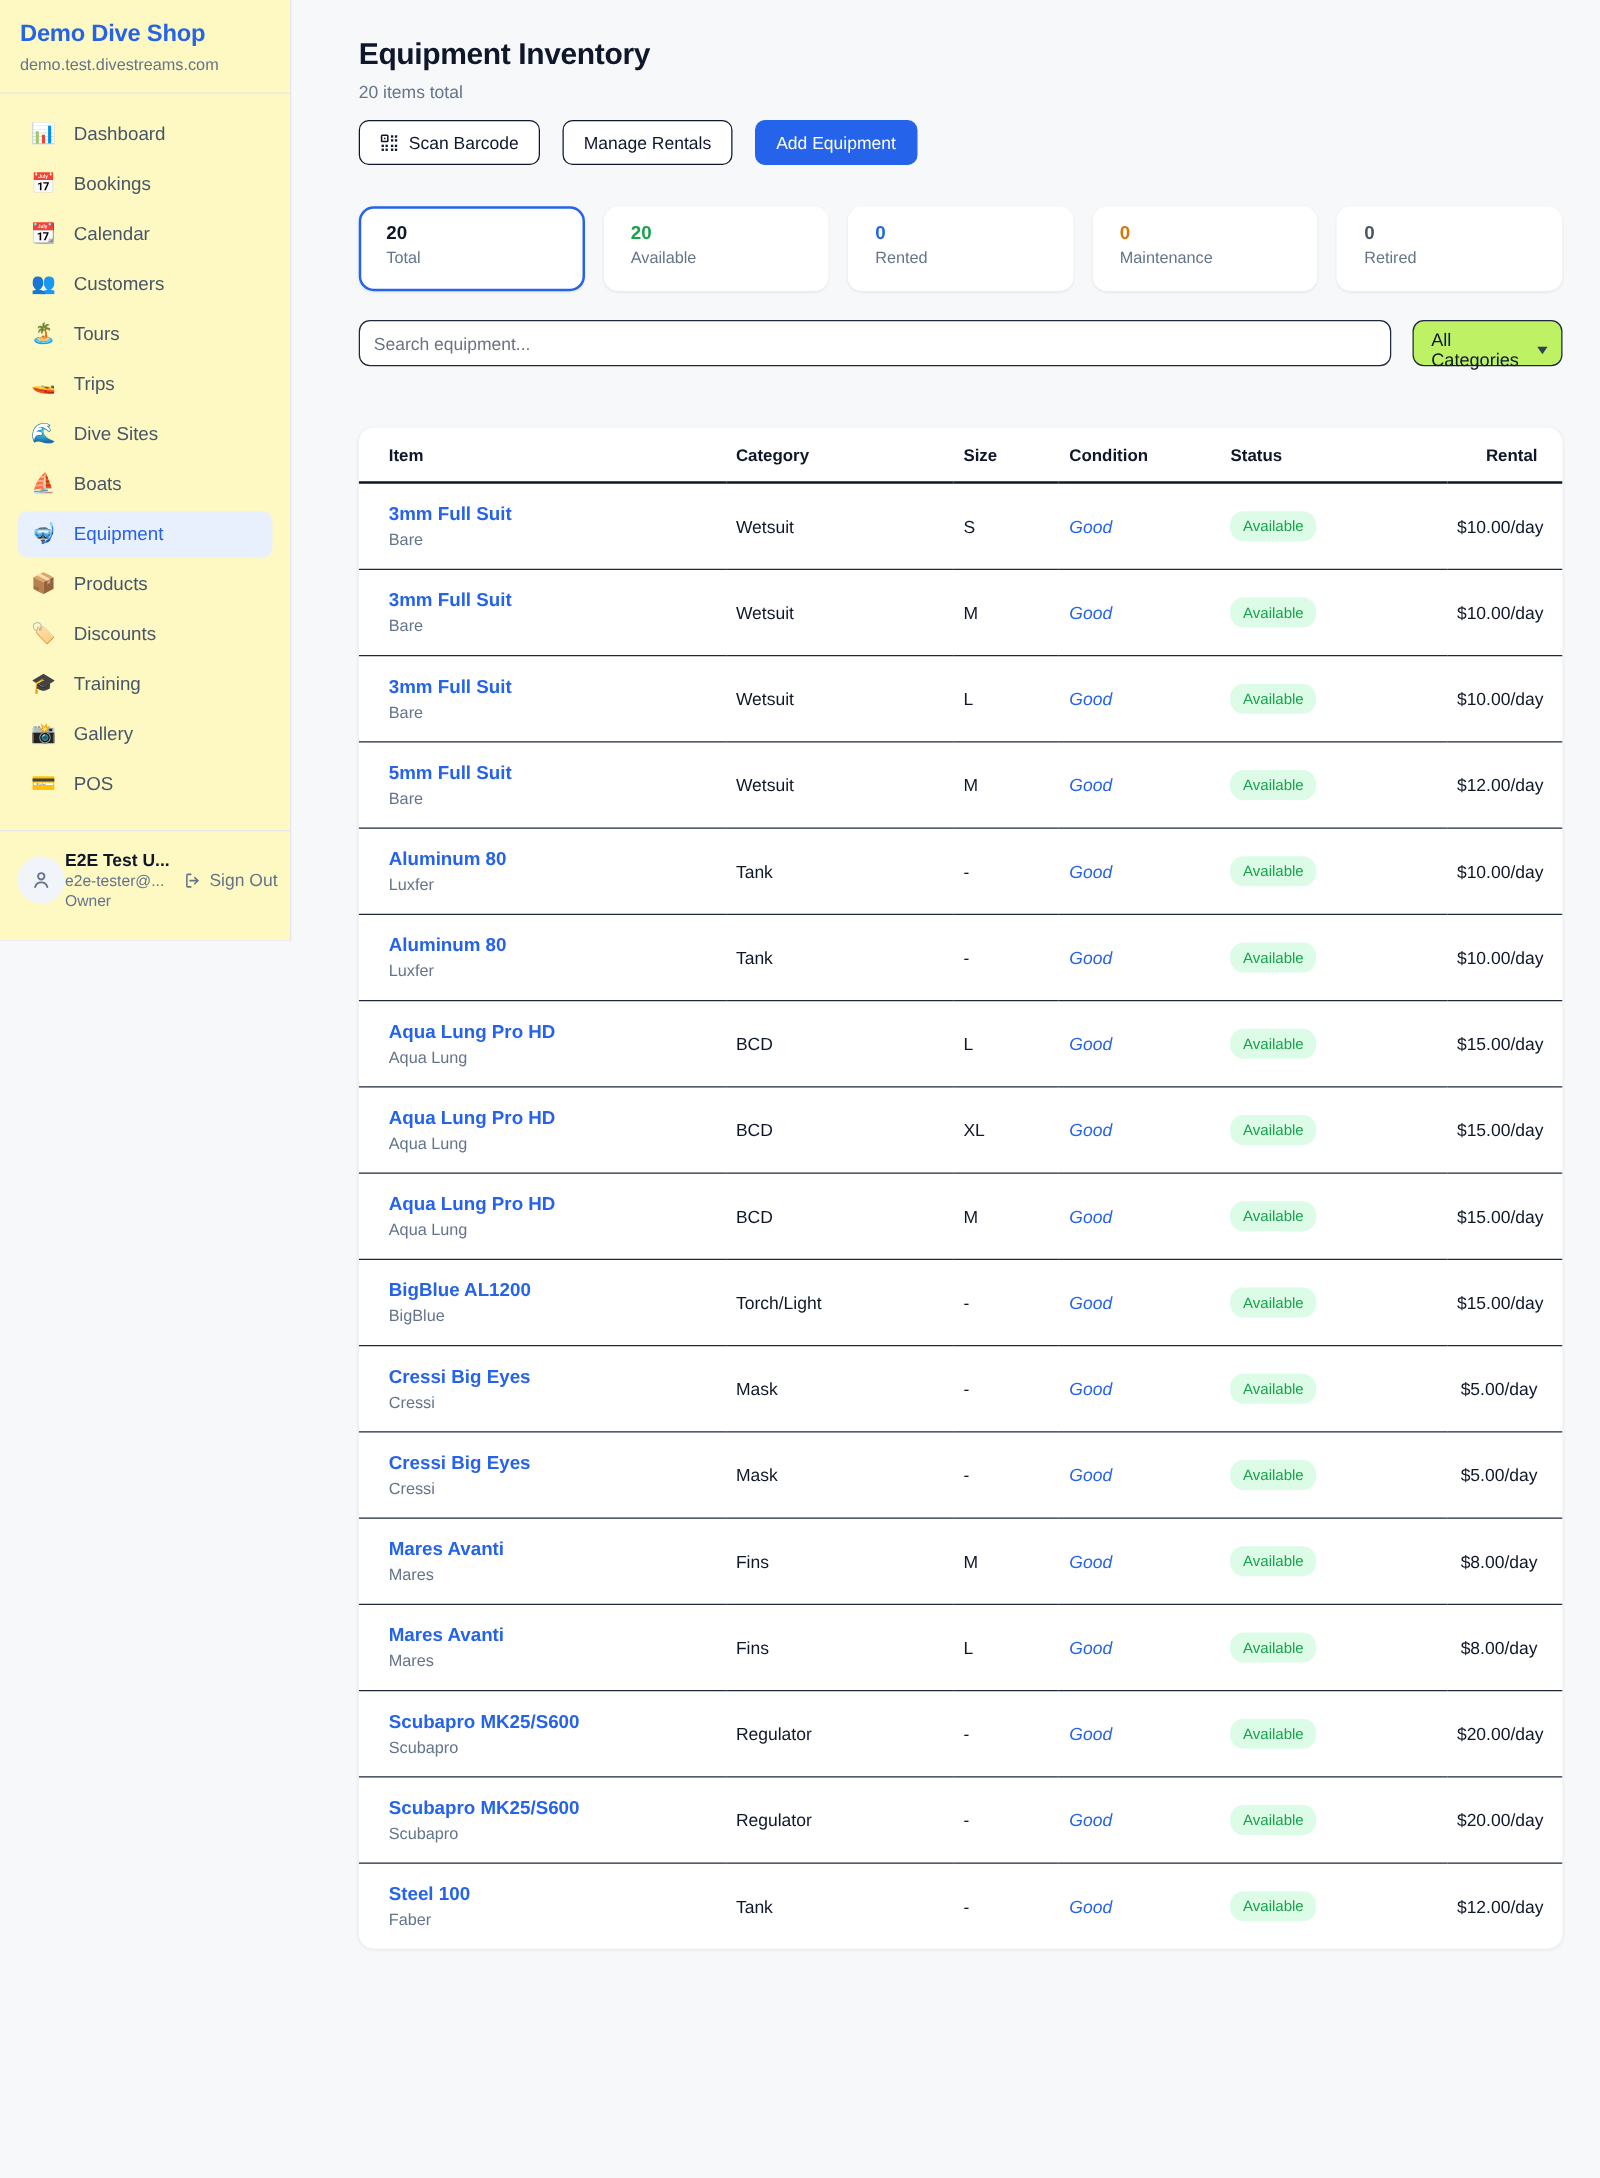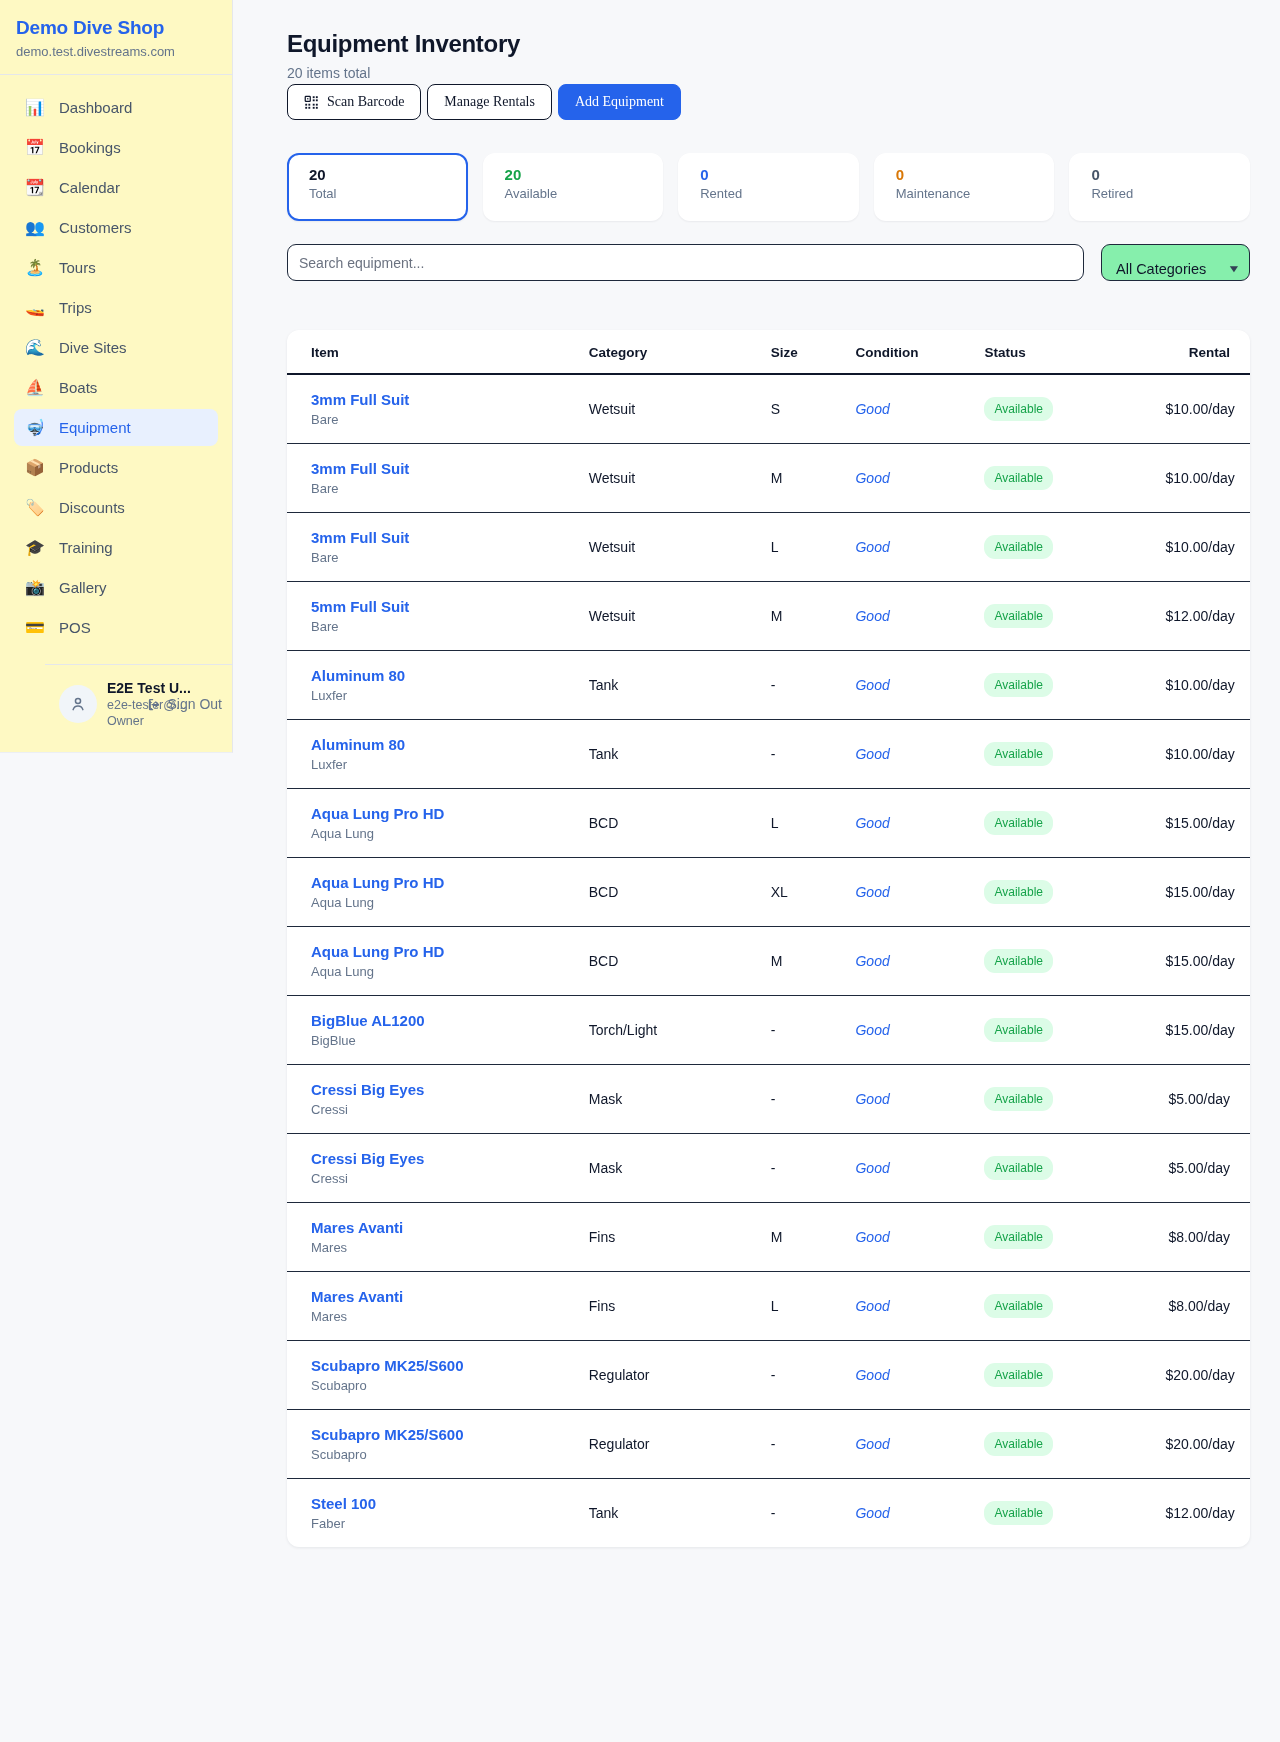--- a/index.html
+++ b/index.html
@@ -26,41 +26,41 @@
   .nav-item {
     display:flex; align-items:center; gap:14px;
     padding:10px 11px; border-radius:8px;
     color:#475569; font-size:15px; cursor:pointer; margin-bottom:3px;
   }
   .nav-item.active { background:#e8f0fe; color:#2563eb; }
   .nav-icon { width:20px; font-size:16px; text-align:center; line-height:1; }
   .user-box {
     border-top:1px solid #e5e7eb; margin-top:9px;
     padding:15px 10px 14px 14px;
-    display:flex; align-items:center; gap:10px;margin-left:45px;
+    display:flex; align-items:center; 
   }
   .avatar {
     flex:0 0 38px; width:38px; height:38px; border-radius:50%;
     background:#f1f5f9; display:flex; align-items:center; justify-content:center;
     color:#64748b;
   }
   .user-meta { flex:1; min-width:0; }
   .user-name { font-size:14px; font-weight:700; color:#0f172a; white-space:nowrap; }
   .user-email,.user-role { font-size:12.5px; color:#64748b; margin-top:2px; white-space:nowrap; }
   .sign-out {
     display:flex; align-items:center; gap:6px;
     background:none; border:none; color:#64748b; font-size:14px;
     font-family:inherit; cursor:pointer; white-space:nowrap; padding:0;
   }
   
   .main { margin-left:233px; padding:30px 30px 34px 54px; }
   .page-header { display:flex; justify-content:flex-start; align-items:flex-start;flex-direction:column; }
   .page-title { font-size:24px; font-weight:700; color:#0f172a; letter-spacing:-0.3px; }
   .page-subtitle { font-size:14px; color:#64748b; margin-top:7px; }
-  .header-actions { display:flex; gap:6px; margin-top:3px;font-family:Liberation Serif, serif; }
+  .header-actions { display:flex; gap:18px; margin-top:15px; }
   .btn {
     height:36px; padding:0 16px; border-radius:8px;
     border:1px solid #0f172a; background:#fff;
     font-size:14px; font-weight:500; color:#0f172a;
     font-family:inherit; cursor:pointer;
     display:inline-flex; align-items:center; gap:8px;
   }
   .btn-primary { background:#2563eb; border-color:#2563eb; color:#fff; }
   
   .stats { display:flex; gap:15px; margin-top:33px; }
@@ -75,22 +75,22 @@
   .stat-label { font-size:13px; color:#64748b; margin-top:3px; }
   
   .filters { display:flex; gap:17px; margin-top:23px; }
   .search-input {
     flex:1; height:37px; border:1px solid #1e293b; border-radius:9px;
     padding:0 11px; font-size:14px; font-family:inherit; color:#0f172a;
     background:#fff; outline:none;
   }
   .search-input::placeholder { color:#6b7280; }
   .select {
-    width:149px; height:37px; border:1px solid #1e293b; border-radius:9px;
-    background:#86efac; display:flex; align-items:center; justify-content:space-between;
+    width:120px; height:37px; border:1px solid #1e293b; border-radius:9px;
+    background:#bef264; display:flex; align-items:center; justify-content:space-between;
     padding:12px 10px 0 14px; font-size:14.5px; color:#0f172a; cursor:pointer;
   }
   .select-arrow { font-size:10px; color:#334155; transform:scaleX(1.4); }
   
   .table-card {
     background:#fff; border-radius:12px; margin-top:49px;
     box-shadow:0 1px 3px rgba(15,23,42,.08); overflow:hidden;
   }
   table { width:100%; border-collapse:collapse; table-layout:fixed; }
   thead th {

